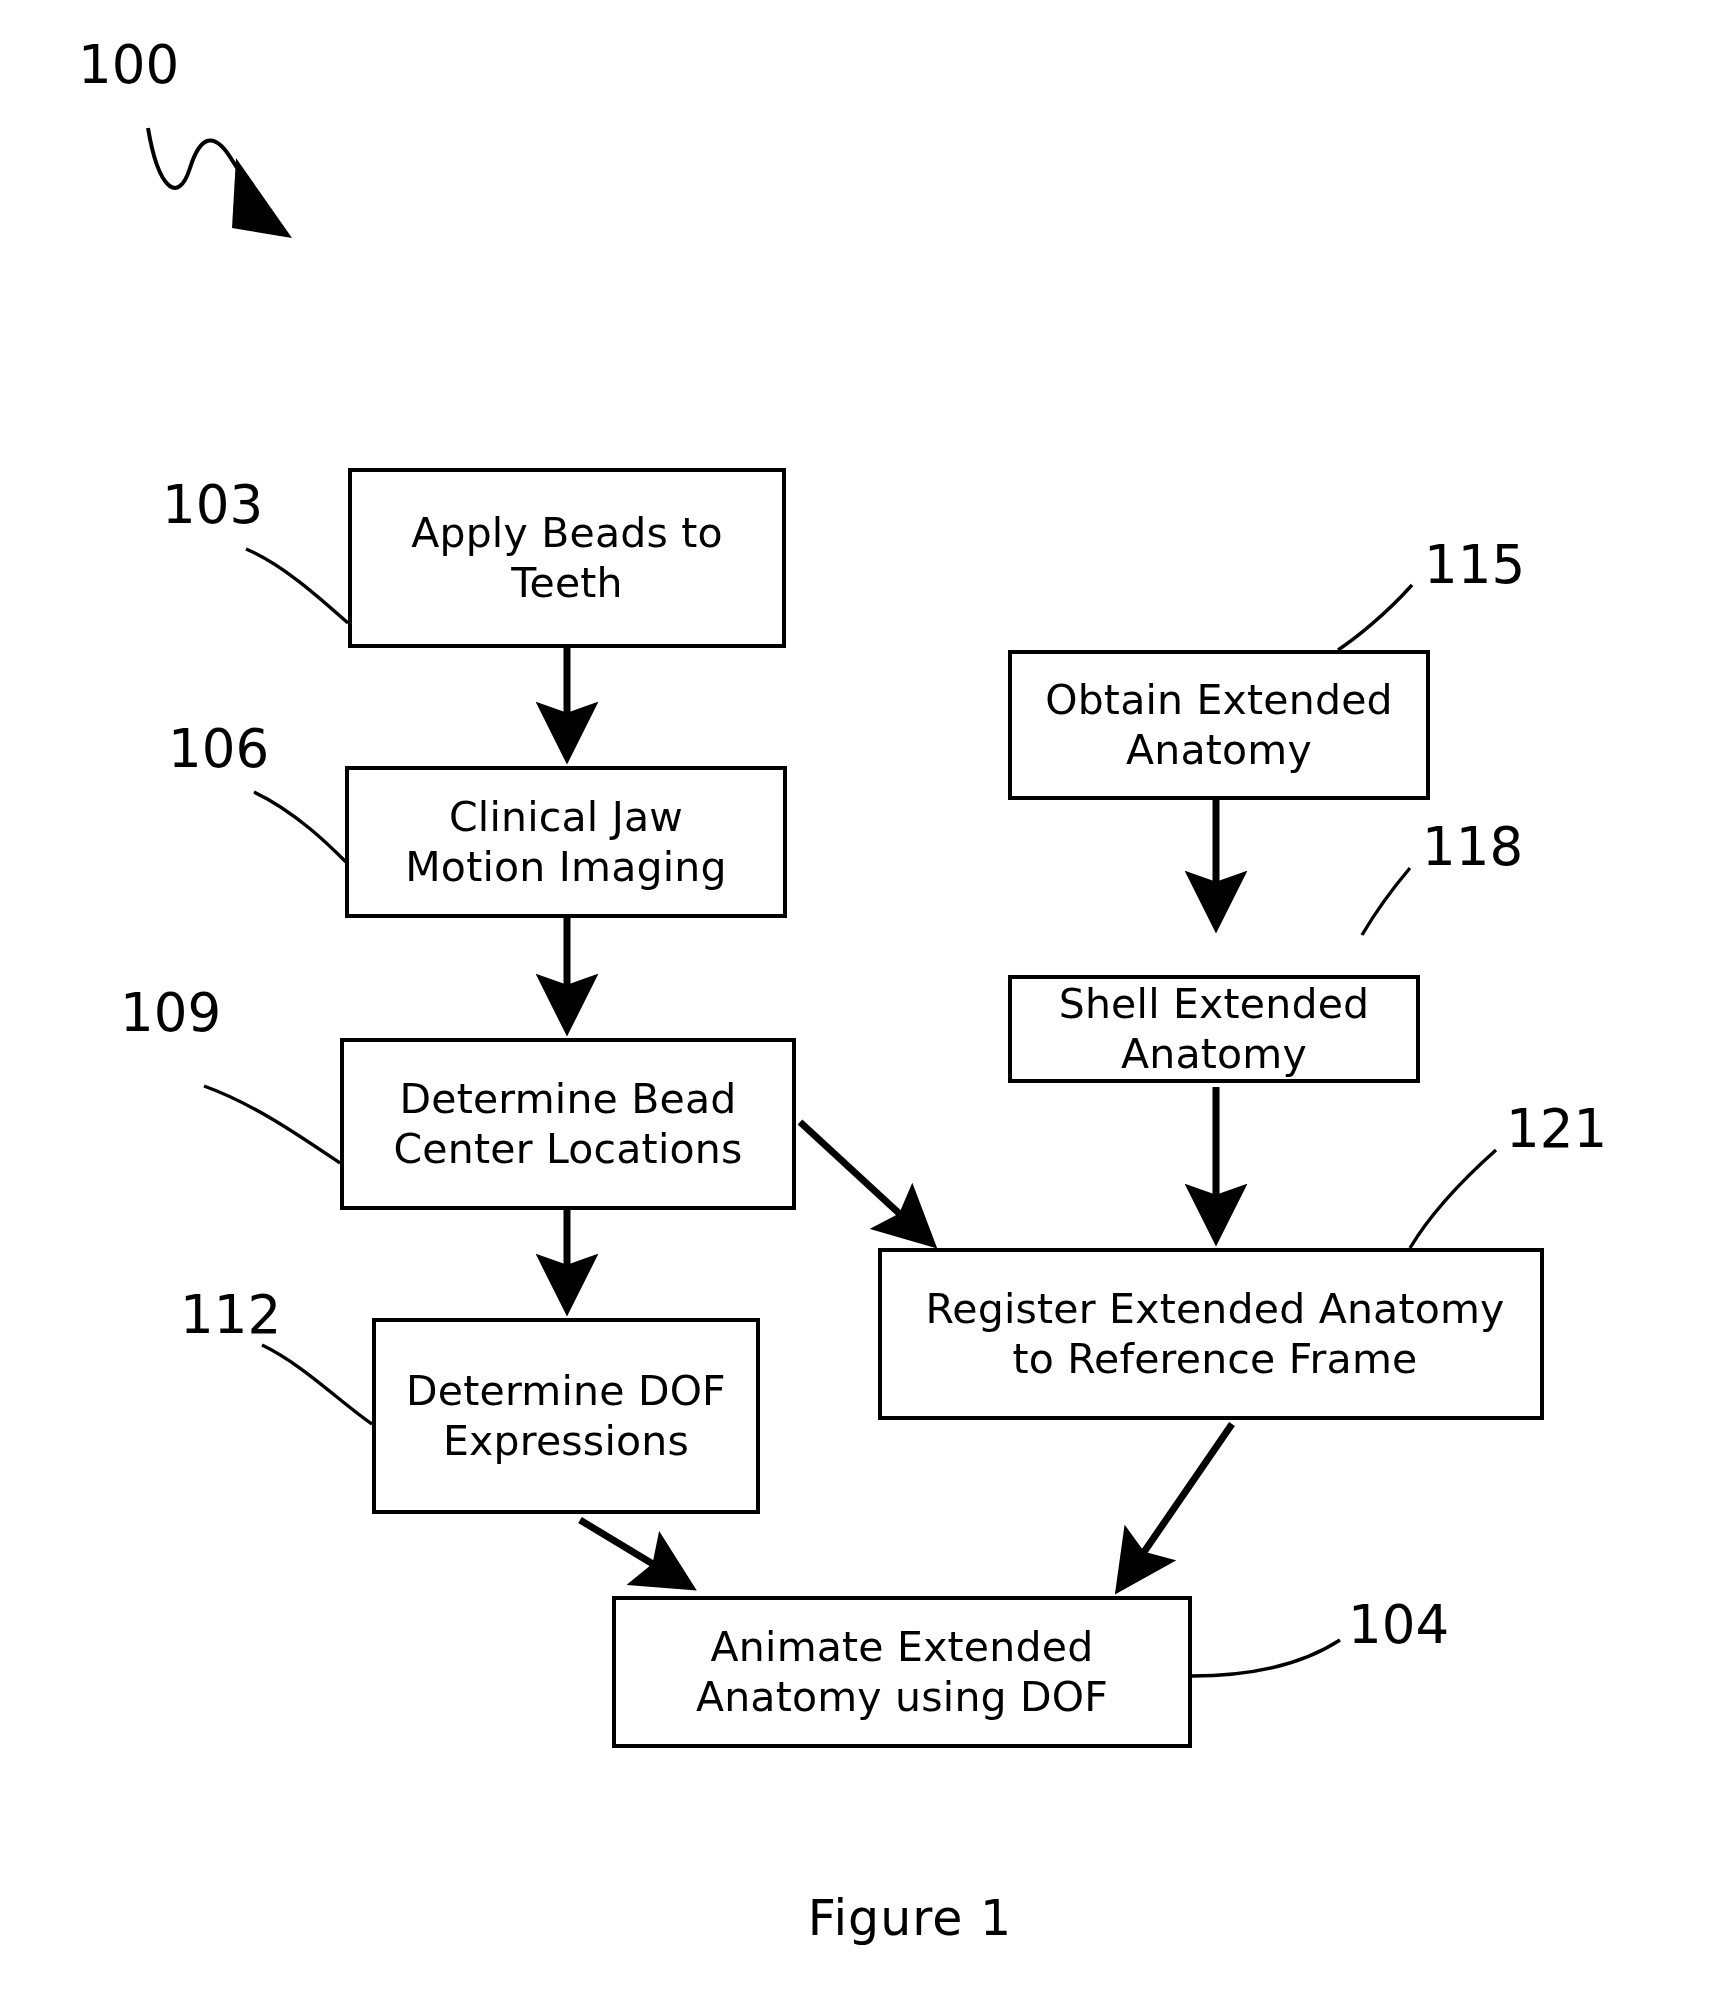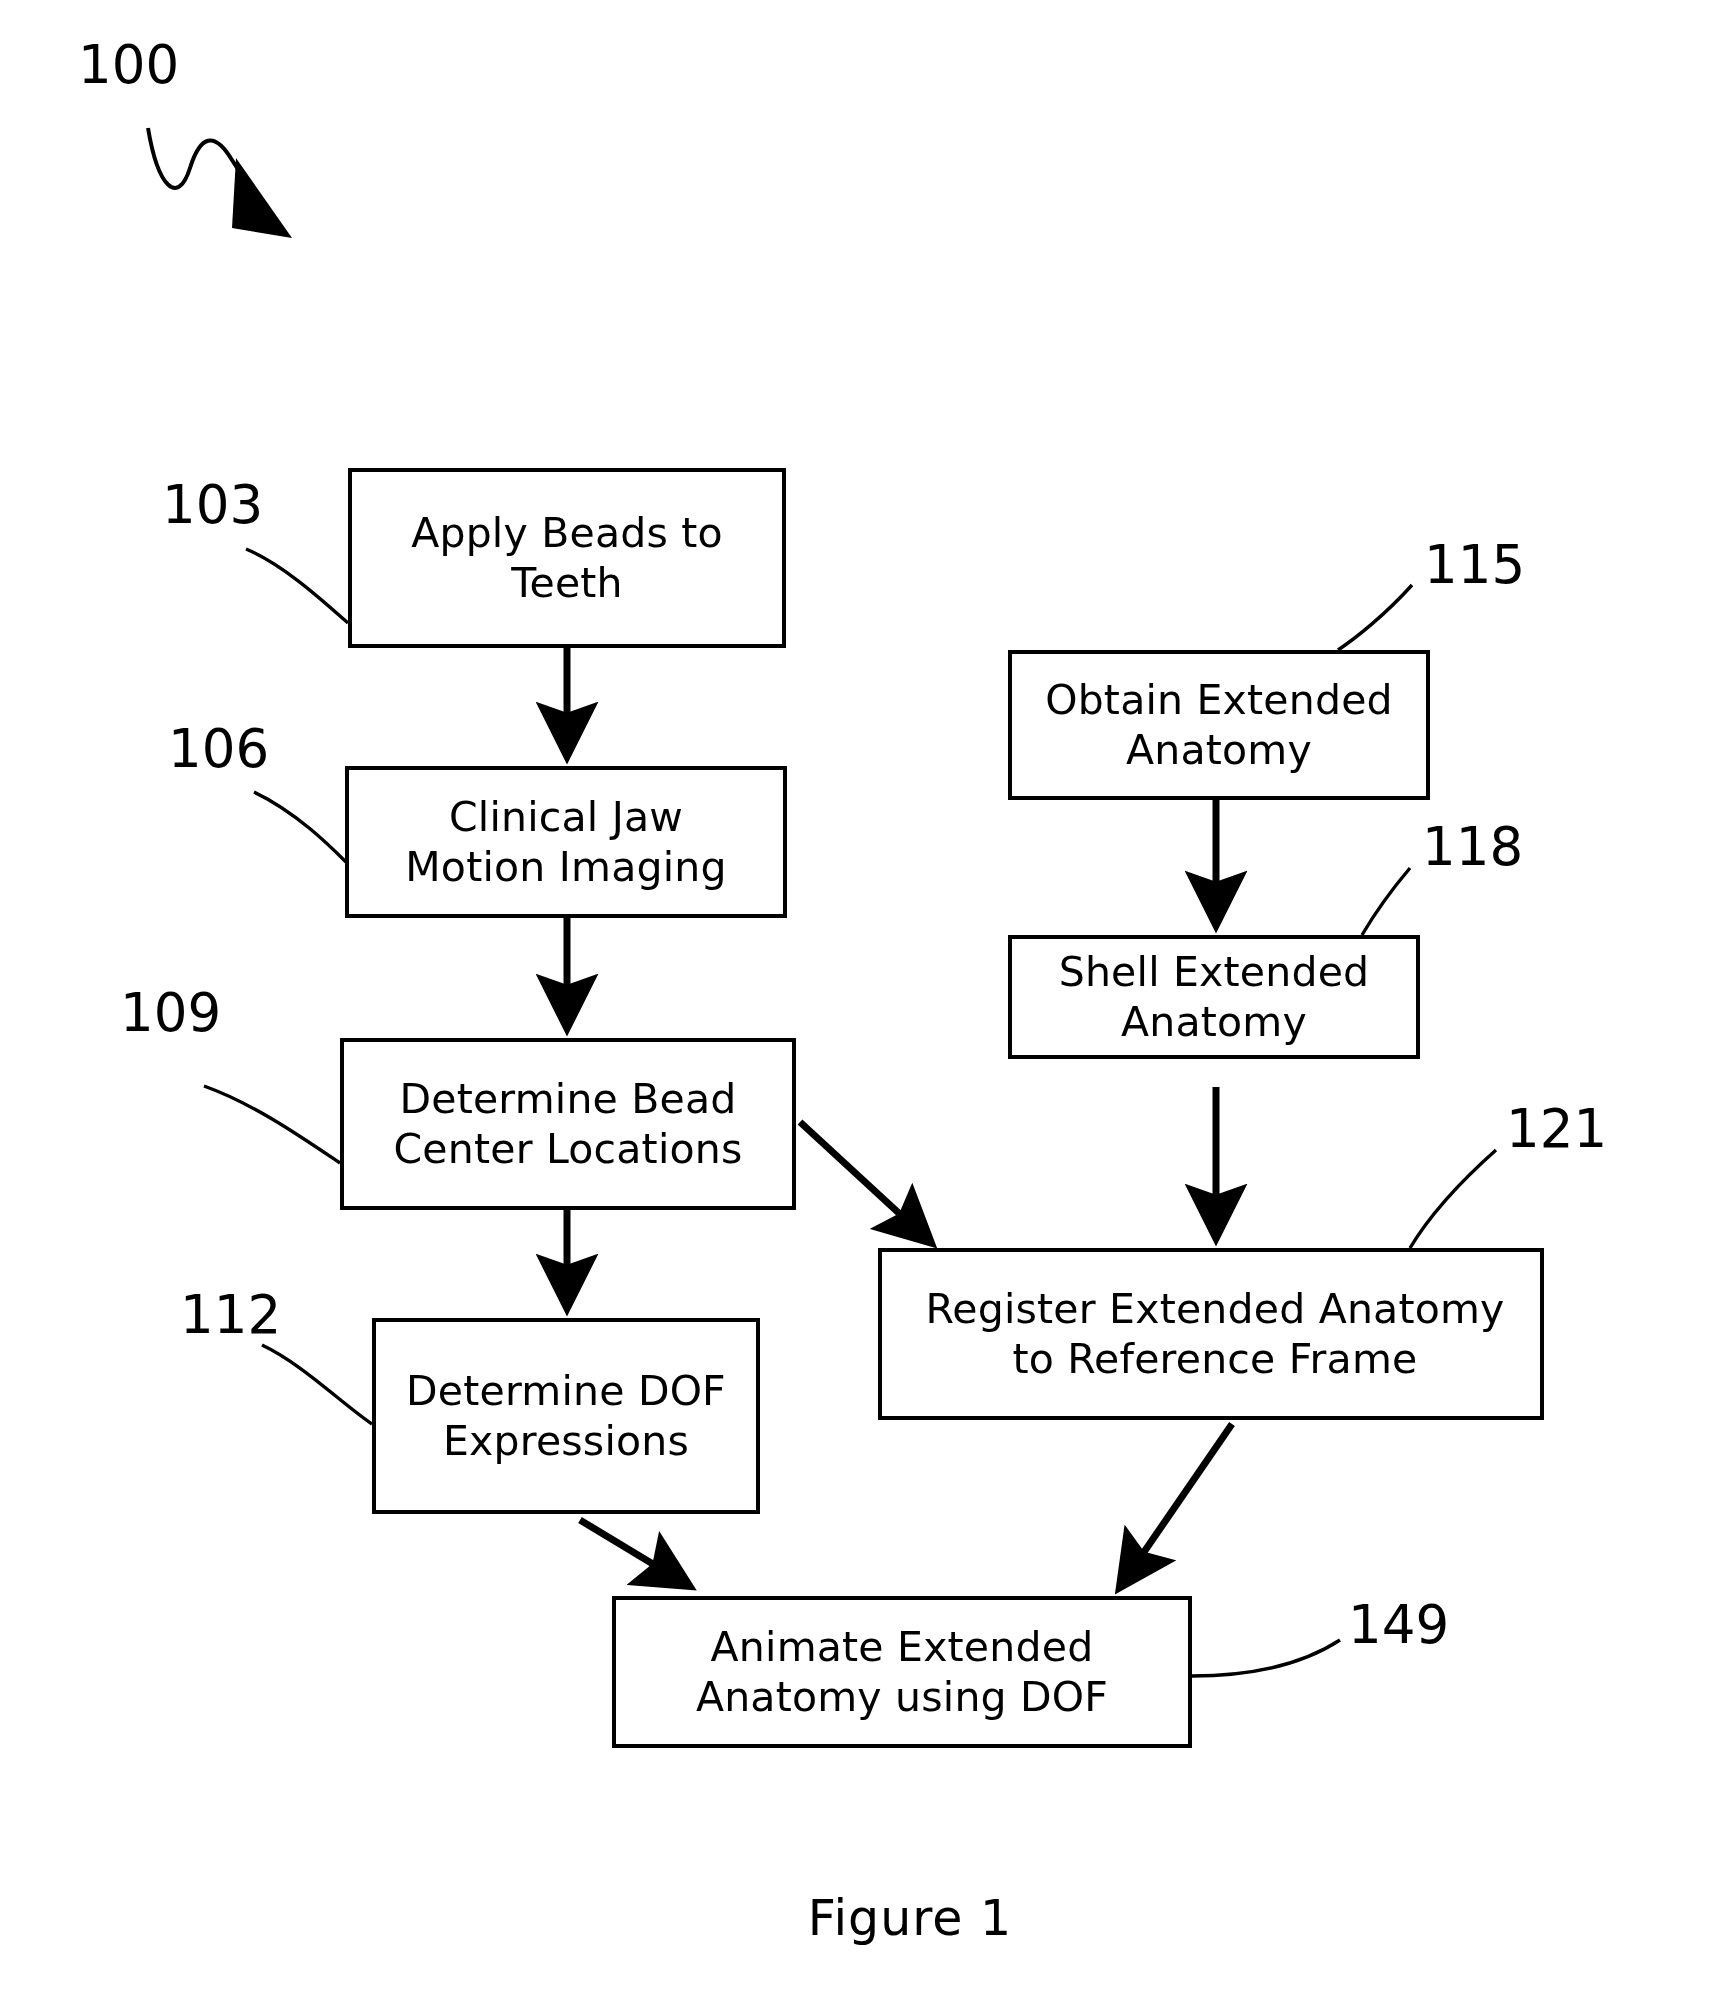--- a/index.html
+++ b/index.html
@@ -126,21 +126,21 @@
   <div class="process-box" style="left:372px; top:1318px; width:388px; height:196px;">
     <span class="box-label">Determine DOF
 Expressions</span>
   </div>
 
   <div class="process-box" style="left:1008px; top:650px; width:422px; height:150px;">
     <span class="box-label">Obtain Extended
 Anatomy</span>
   </div>
 
-  <div class="process-box" style="left:1008px; top:935px; width:412px; height:124px;">
+  <div class="process-box" style="left:1008px; top:975px; width:412px; height:108px;">
     <span class="box-label">Shell Extended
 Anatomy</span>
   </div>
 
   <div class="process-box" style="left:878px; top:1248px; width:666px; height:172px;padding-left:8px;">
     <span class="box-label">Register Extended Anatomy
 to Reference Frame</span>
   </div>
 
   <div class="process-box" style="left:612px; top:1596px; width:580px; height:152px;">
@@ -149,17 +149,17 @@
   </div>
 
   <div class="ref-num" style="left:78px;   top:38px;">100</div>
   <div class="ref-num" style="left:162px;  top:478px;">103</div>
   <div class="ref-num" style="left:168px;  top:722px;">106</div>
   <div class="ref-num" style="left:120px;  top:986px;">109</div>
   <div class="ref-num" style="left:180px;  top:1288px;">112</div>
   <div class="ref-num" style="left:1424px; top:538px;">115</div>
   <div class="ref-num" style="left:1422px; top:820px;">118</div>
   <div class="ref-num" style="left:1506px; top:1102px;">121</div>
-  <div class="ref-num" style="left:1348px; top:1598px;">149</div>
+  <div class="ref-num" style="left:1348px; top:1598px;">104</div>
 
   <div id="figure-caption">Figure 1</div>
 
 </div>
 
 </body></html>

